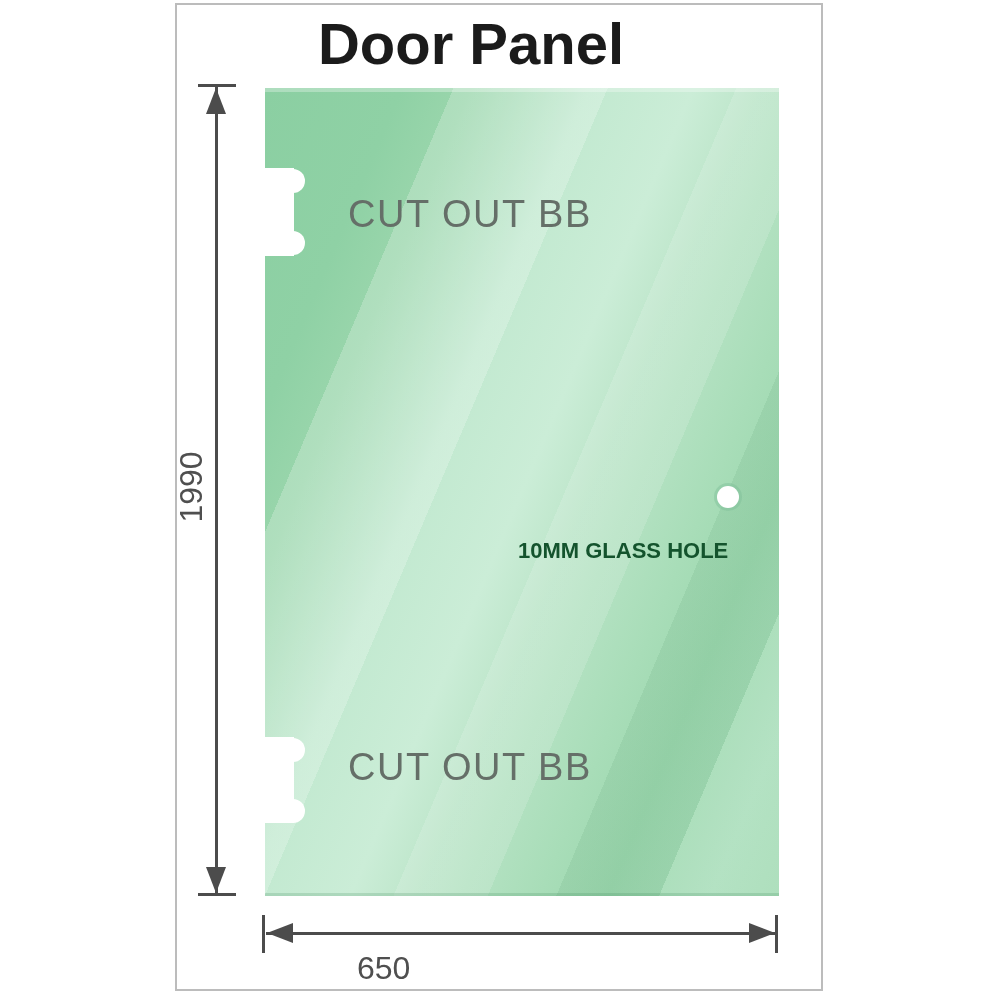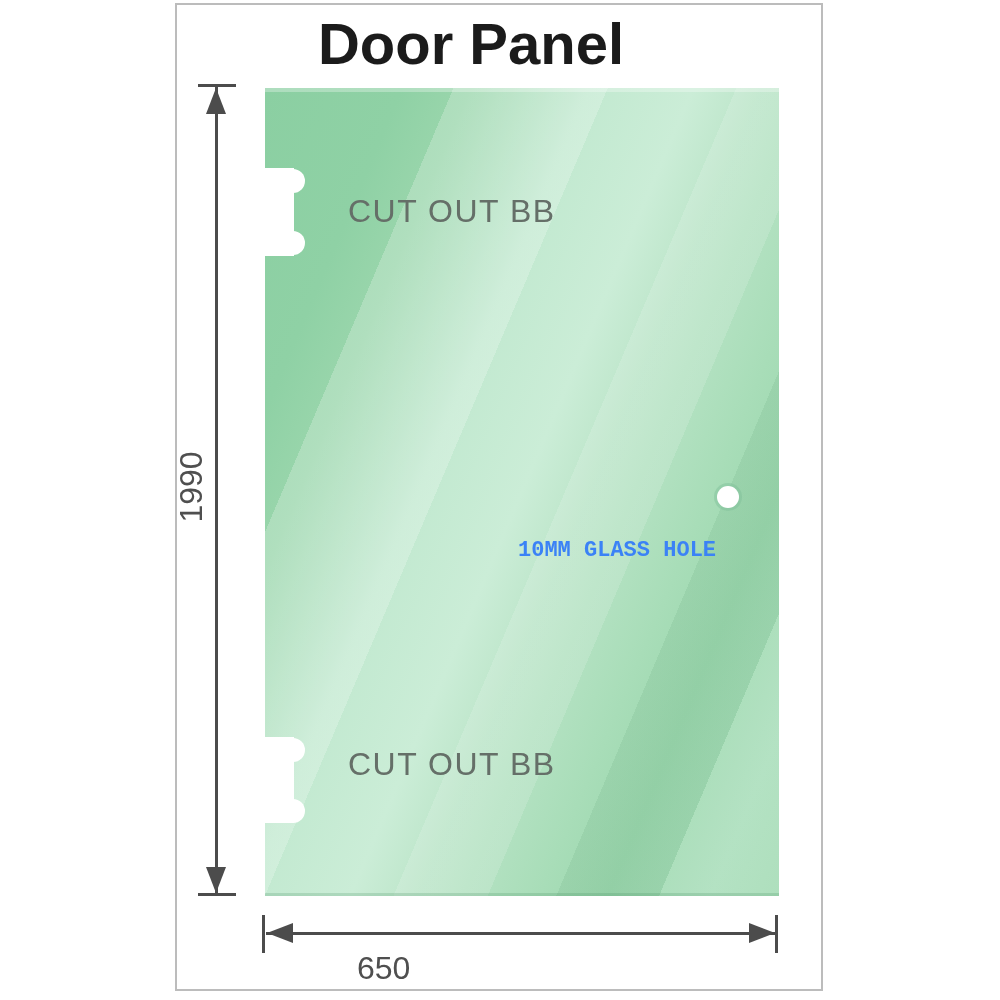--- a/index.html
+++ b/index.html
@@ -38,30 +38,30 @@
         #cbedd7 50%, #bce5c9 58%, #a8ddb8 72%, #9dd8af 80%,
         #abdfbc 92%, #a5dcb6 100%);
     box-shadow: inset 0 4px 0 rgba(255,255,255,0.30), inset 0 -3px 0 rgba(70,140,95,0.22);
   }
 
   
   .cut-rect{background:#ffffff;}
   .bump{background:#ffffff;border-radius:50%;width:24px;height:24px;}
 
   .cutout-label{
-    font-size:32px;color:#656f68;letter-spacing:1.5px;white-space:nowrap;text-align:center;
+    font-size:38px;color:#656f68;letter-spacing:1.5px;white-space:nowrap;text-align:center;
   }
 
   
   .hole{
     left:717px;top:486px;width:22px;height:22px;border-radius:50%;background:#ffffff;
     box-shadow:0 0 0 3px rgba(126,190,152,0.45);
   }
   .hole-label{
-    left:518px;top:538px;font-size:22px;font-weight:bold;color:#3b82f6;white-space:nowrap;font-family:Liberation Mono, monospace;
+    left:518px;top:538px;font-size:22px;font-weight:bold;color:#14532d;white-space:nowrap;
   }
 
   
   .dim{background:#4c4c4c;}
   .dim-label{font-size:32px;color:#4f4f4f;white-space:nowrap;}
 
   .arrow-up{width:0;height:0;border-left:10px solid transparent;border-right:10px solid transparent;border-bottom:26px solid #4c4c4c;}
   .arrow-down{width:0;height:0;border-left:10px solid transparent;border-right:10px solid transparent;border-top:26px solid #4c4c4c;}
   .arrow-left{width:0;height:0;border-top:10px solid transparent;border-bottom:10px solid transparent;border-right:26px solid #4c4c4c;}
   .arrow-right{width:0;height:0;border-top:10px solid transparent;border-bottom:10px solid transparent;border-left:26px solid #4c4c4c;}

